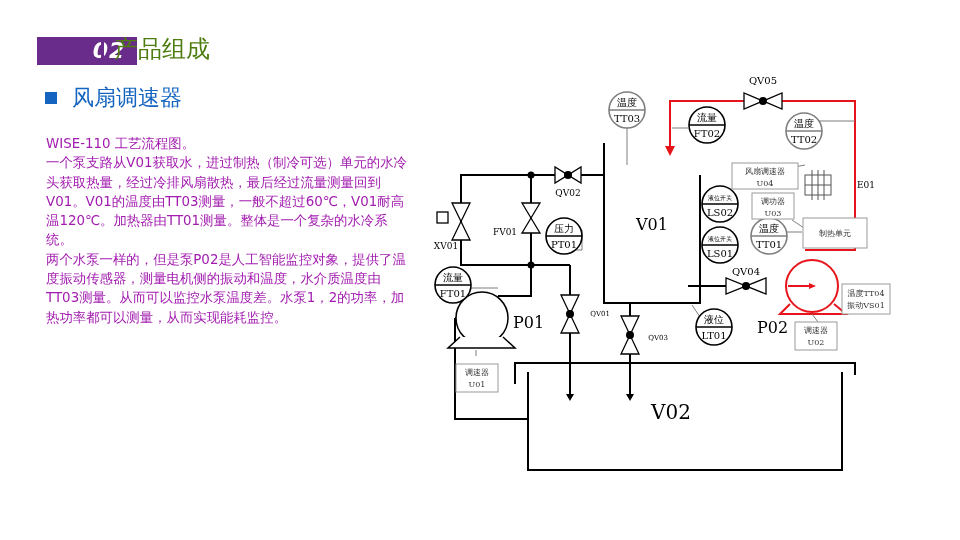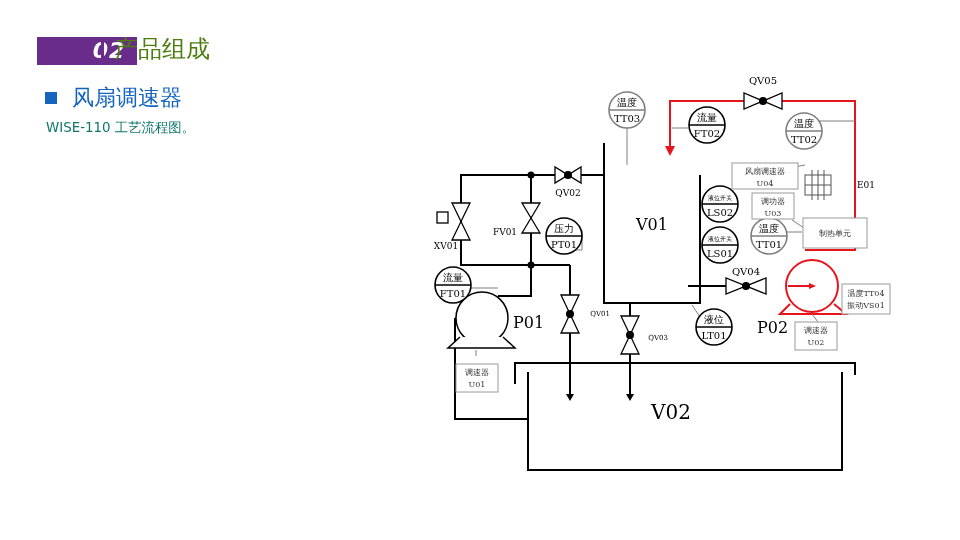--- a/index.html
+++ b/index.html
@@ -2,37 +2,39 @@
 <html><head>
 <meta charset="utf-8">
 <style>
   html, body { margin:0; padding:0; background:#ffffff; }
   body { width:960px; height:540px; position:relative; overflow:hidden; font-family:"DejaVu Sans", sans-serif; }
   .num-badge { position:absolute; left:37px; top:37px; width:56px; height:28px; background:#6a2c8a; color:#fff; font-family:"DejaVu Sans", sans-serif; font-weight:bold; font-style:italic; font-size:22px; line-height:28px; text-align:center; letter-spacing:1px;padding-left:44px; }
   .title-sep { position:absolute; left:101px; top:38px; width:3px; height:27px; background:#6a2c8a; }
   .section-title { position:absolute; left:114px; top:33px; font-size:24px; color:#4d7c0f; line-height:32px; }
   .sub-square { position:absolute; left:45px; top:92px; width:12px; height:12px; background:#1565c0; }
   .sub-title { position:absolute; left:72px; top:84px; font-size:22px; color:#1565c0; line-height:28px; }
-  .desc { position:absolute; left:46px; top:118px; width:362px; font-size:13.4px; line-height:19.3px; color:#0f766e; }
+  .desc { position:absolute; left:46px; top:134px; width:362px; font-size:13.4px; line-height:19.3px; color:#a21caf; }
   .desc p { margin:0; }
   svg#pid { position:absolute; left:0; top:0; }
   svg text { font-family:"DejaVu Serif", serif; }
   .sans { font-family:"DejaVu Sans", sans-serif; }
 </style>
 </head>
 <body>
 
 <div class="num-badge">02</div>
 <div class="title-sep"></div>
 <div class="section-title">产品组成</div>
 <div class="sub-square"></div>
 <div class="sub-title">风扇调速器</div>
 
 <div class="desc">
   <p>WISE-110 工艺流程图。</p>
+  <p>一个泵支路从V01获取水，进过制热（制冷可选）单元的水冷头获取热量，经过冷排风扇散热，最后经过流量测量回到V01。V01的温度由TT03测量，一般不超过60℃，V01耐高温120℃。加热器由TT01测量。整体是一个复杂的水冷系统。</p>
+  <p>两个水泵一样的，但是泵P02是人工智能监控对象，提供了温度振动传感器，测量电机侧的振动和温度，水介质温度由TT03测量。从而可以监控水泵温度差。水泵1，2的功率，加热功率都可以测量，从而实现能耗监控。</p>
 </div>
 
 <svg id="pid" width="960" height="540" viewBox="0 0 960 540">
   <g fill="none" stroke="#000" stroke-width="2">
 
     <path d="M528 372 V470 H842 V372"></path>
     <path d="M515 384 V363 H855 V375"></path>
 
     <path d="M604 143 V303 H700 V175"></path>
 

